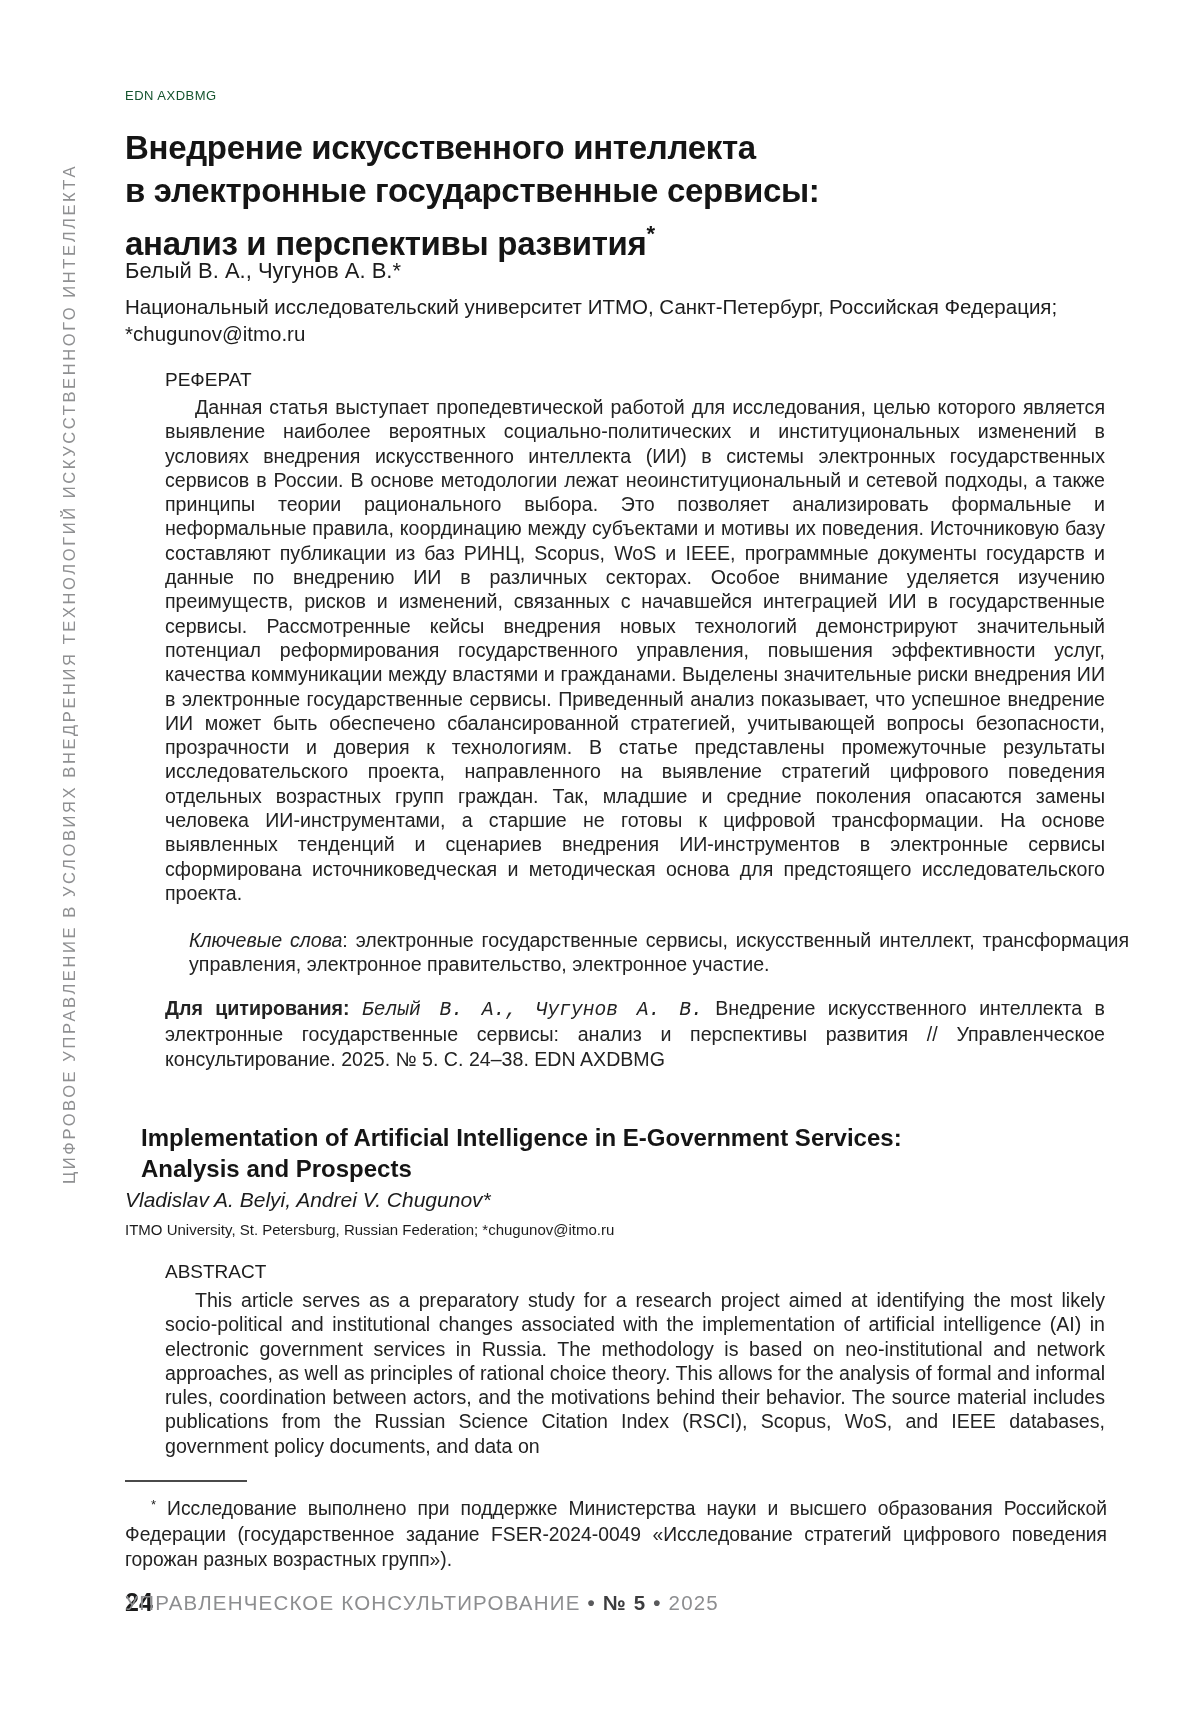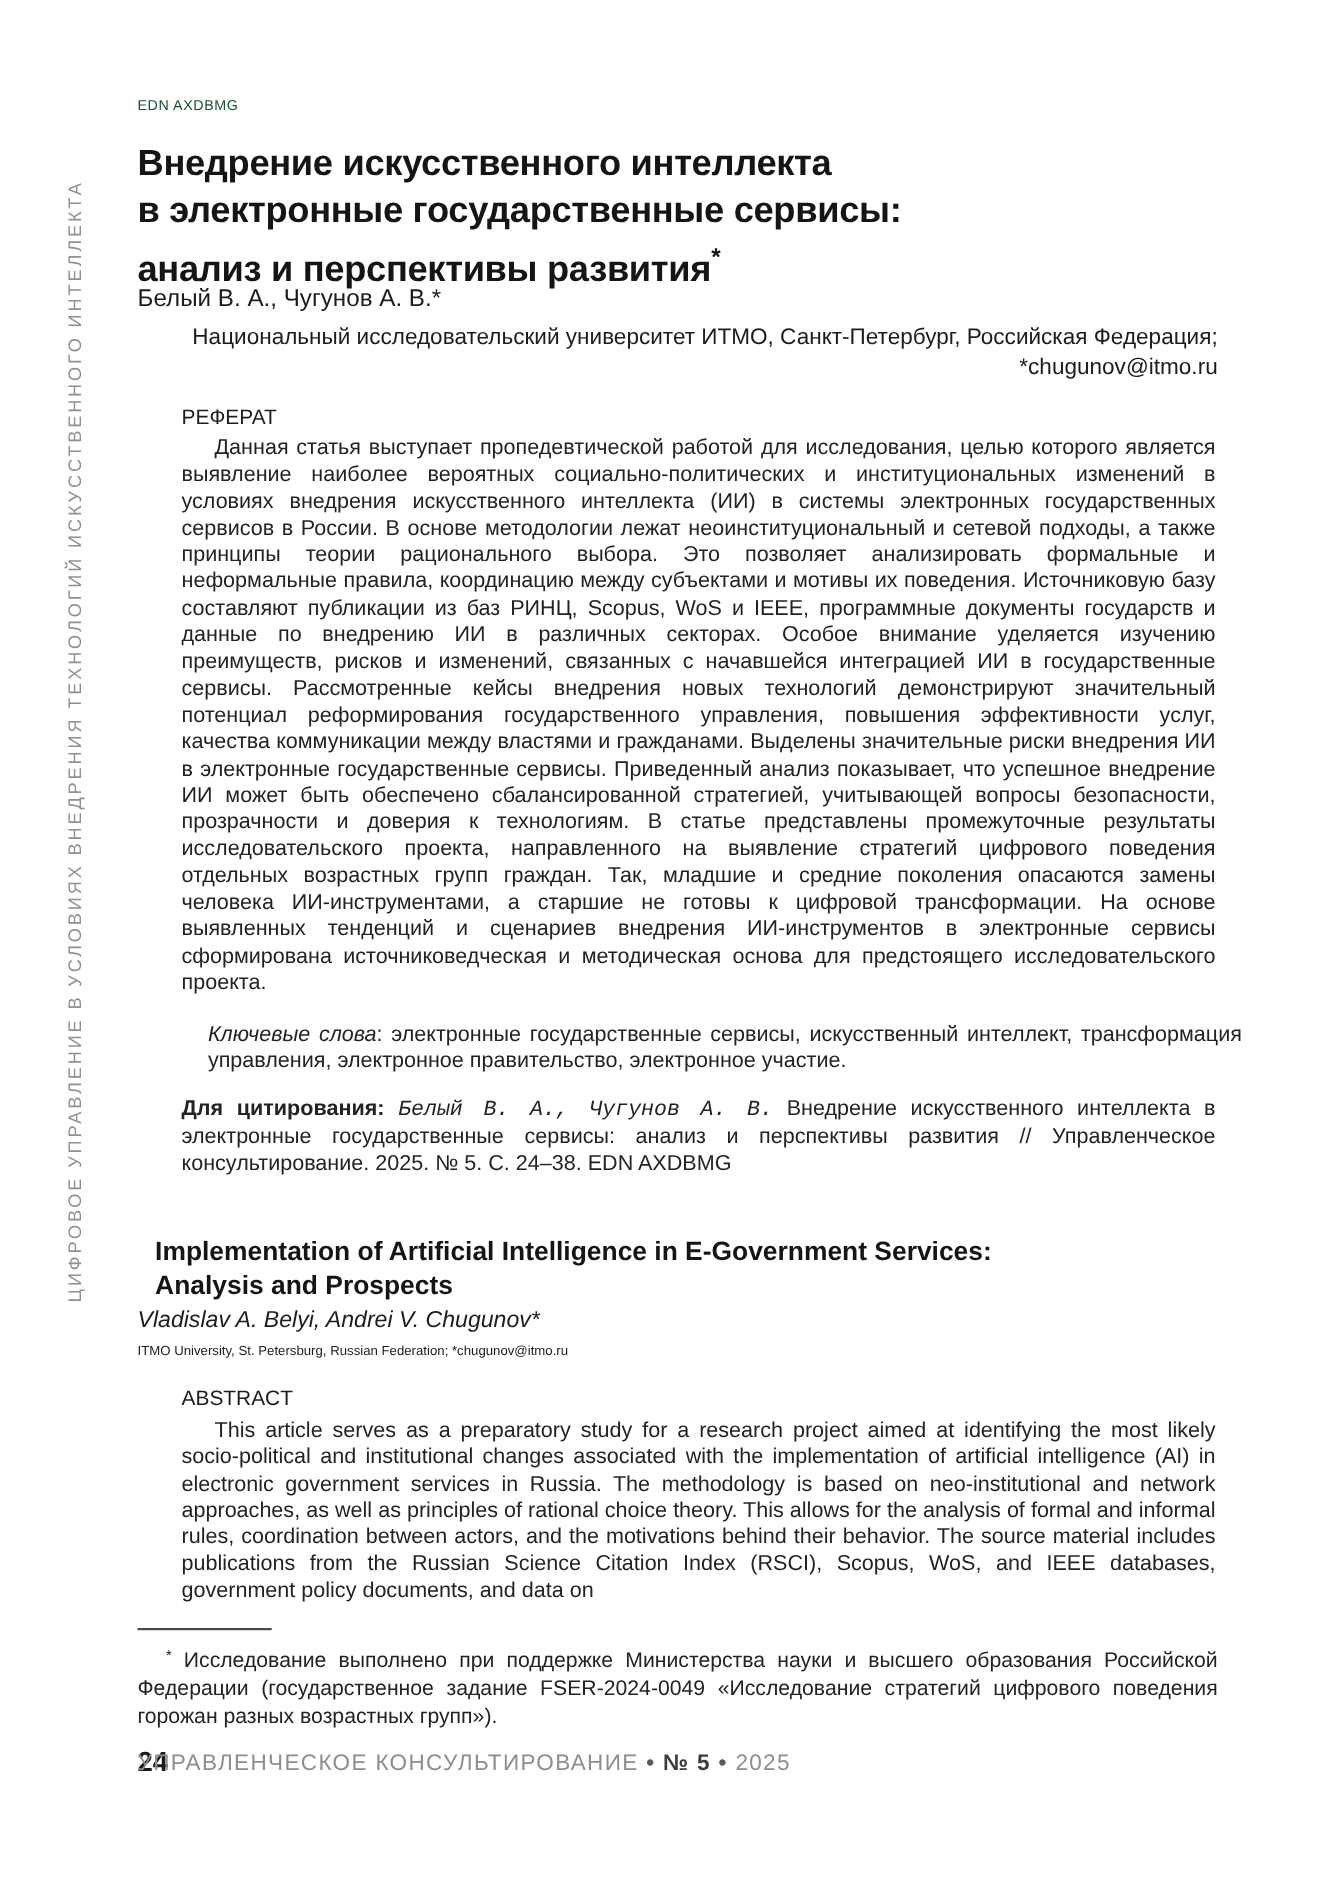--- a/index.html
+++ b/index.html
@@ -35,21 +35,21 @@
     font-weight: bold;
     font-size: 33px;
     line-height: 43px;
     color: #151515;
     letter-spacing: -0.3px;
   }
   .title-ru sup { font-size: 22px; vertical-align: 14px; }
 
   .authors-ru { top: 258px; font-size: 22px; color: #1c1c1c; }
 
-  .affiliation-ru { top: 293px; font-size: 20.5px; line-height: 27px; color: #1c1c1c; text-align: right; }
+  .affiliation-ru { top: 293px; font-size: 20.5px; line-height: 27px; color: #1c1c1c; }
 
   .indented { left: 165px; width: 940px; }
 
   .section-label { font-size: 19px; color: #1c1c1c; }
   .label-ru-abstract { top: 369px; }
 
   .body-text {
     font-size: 19.6px;
     line-height: 24.3px;
     text-align: justify;
@@ -66,21 +66,21 @@
 
   .title-en {
     top: 1106px;
     font-weight: bold;
     font-size: 24px;
     line-height: 31px;
     color: #151515;
   }
 
   .authors-en { top: 1188px; font-style: italic; font-size: 21px; color: #1c1c1c; }
-  .affiliation-en { top: 1221px; font-size: 12px; color: #1c1c1c; }
+  .affiliation-en { top: 1221px; font-size: 15px; color: #1c1c1c; }
 
   .label-en-abstract { top: 1261px; }
   .en-abstract { top: 1288px; text-indent: 30px; }
 
   .footnote-rule {
     position: absolute;
     left: 125px; top: 1480px;
     width: 122px; height: 0;
     border-top: 2.5px solid #4a4a4a;
   }

